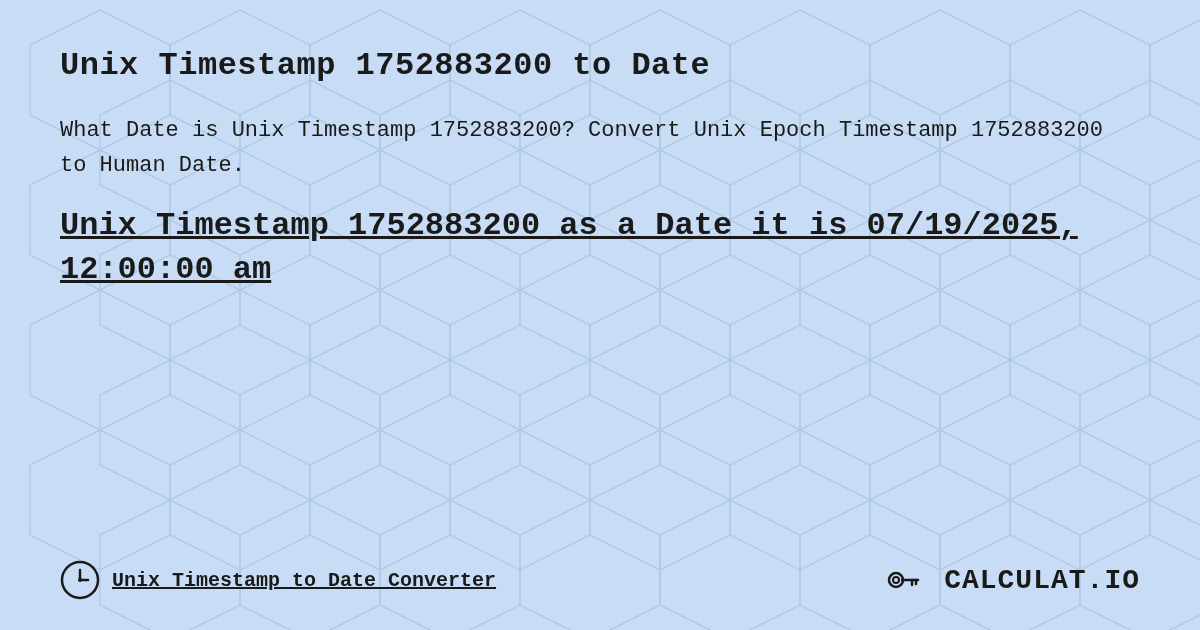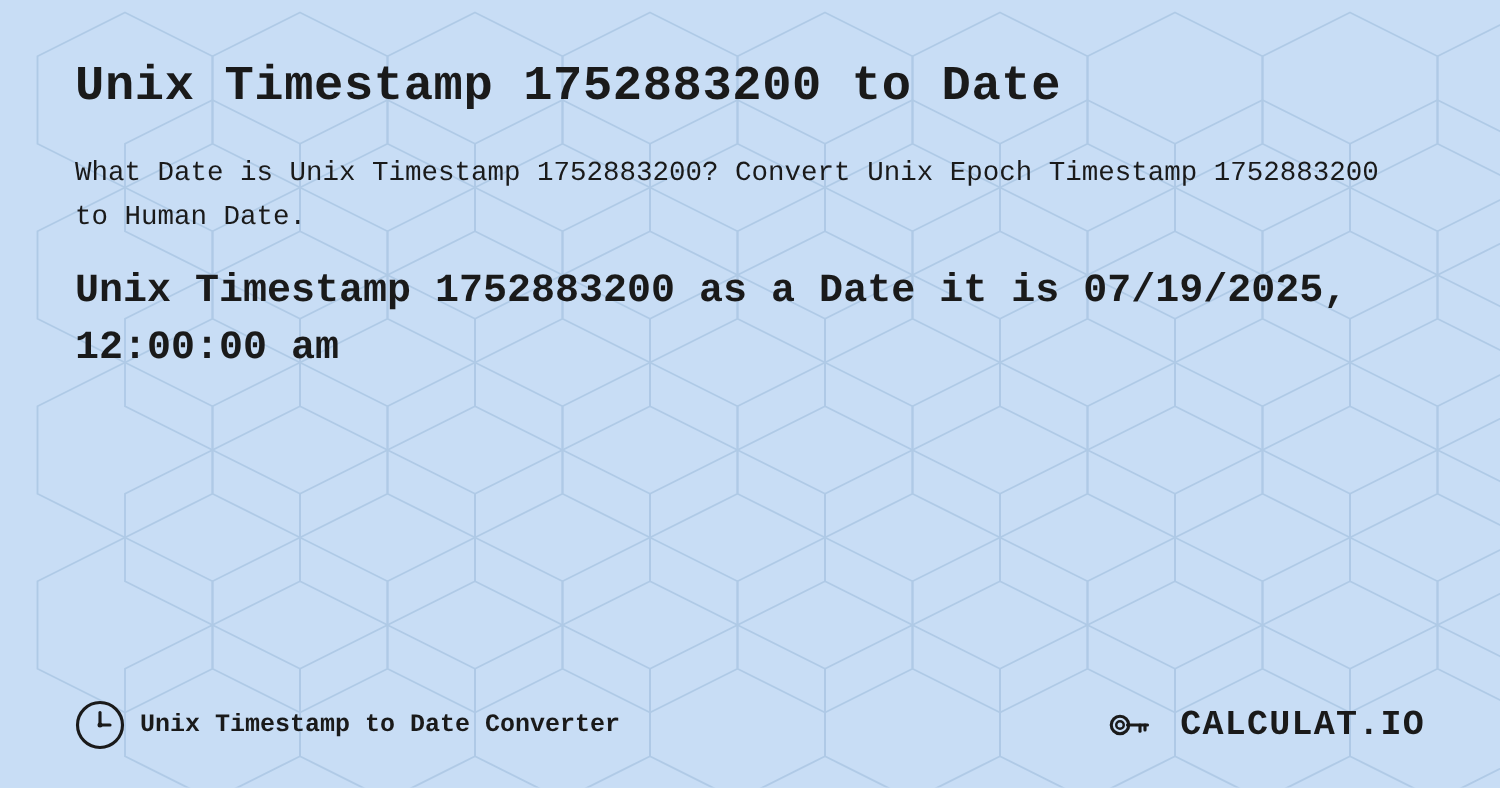--- a/index.html
+++ b/index.html
@@ -31,21 +31,21 @@
       position: relative;
       z-index: 1;
       padding: 48px 60px 30px 60px;
       height: 100%;
       display: flex;
       flex-direction: column;
       justify-content: space-between;
     }
 
     .main-title {
-      font-size: 39px;
+      font-size: 32px;
       font-weight: 900;
       color: #1a1a1a;
       letter-spacing: 0.5px;
       line-height: 1.1;
       margin-bottom: 30px;
     }
 
     .description {
       font-size: 22px;
       color: #1a1a1a;
@@ -56,20 +56,21 @@
 
     .result-section {
       margin-top: 20px;
     }
 
     .result-text {
       font-size: 32px;
       font-weight: 900;
       color: #1a1a1a;
       line-height: 1.4;
+      text-decoration: underline;
     }
 
     .footer {
       display: flex;
       align-items: center;
       justify-content: space-between;
       margin-top: auto;
       padding-top: 20px;
     }
 
@@ -82,20 +83,21 @@
     .clock-icon {
       width: 40px;
       height: 40px;
       flex-shrink: 0;
     }
 
     .footer-link-text {
       font-size: 20px;
       font-weight: bold;
       color: #1a1a1a;
+      text-decoration: underline;
     }
 
     .logo-area {
       display: flex;
       align-items: center;
       gap: 24px;
     }
 
     .logo-icon {
       width: 36px;

